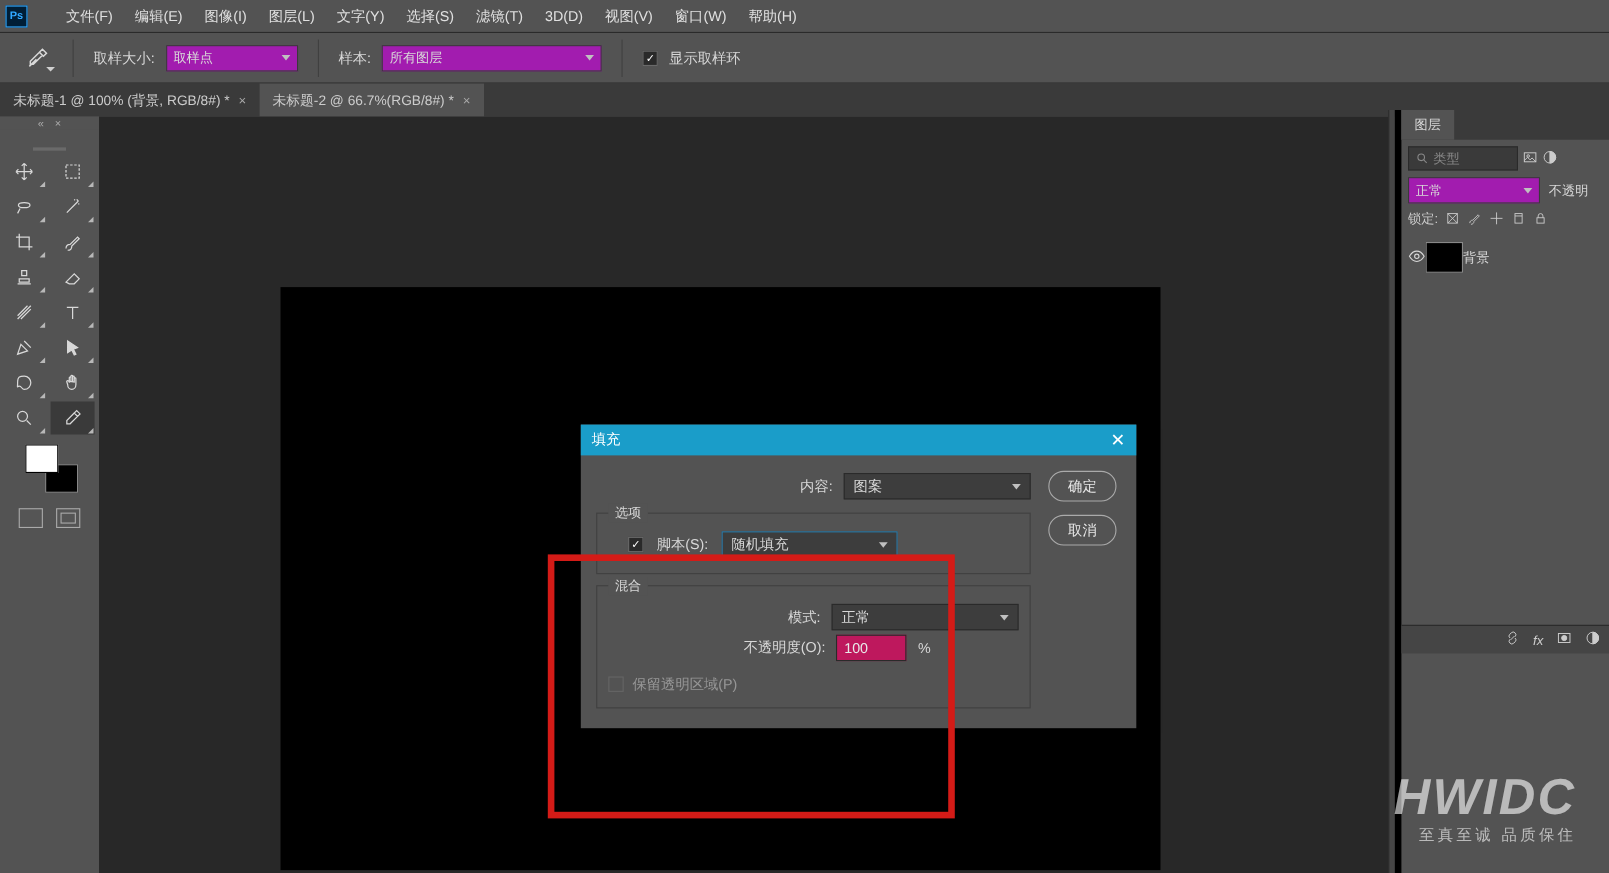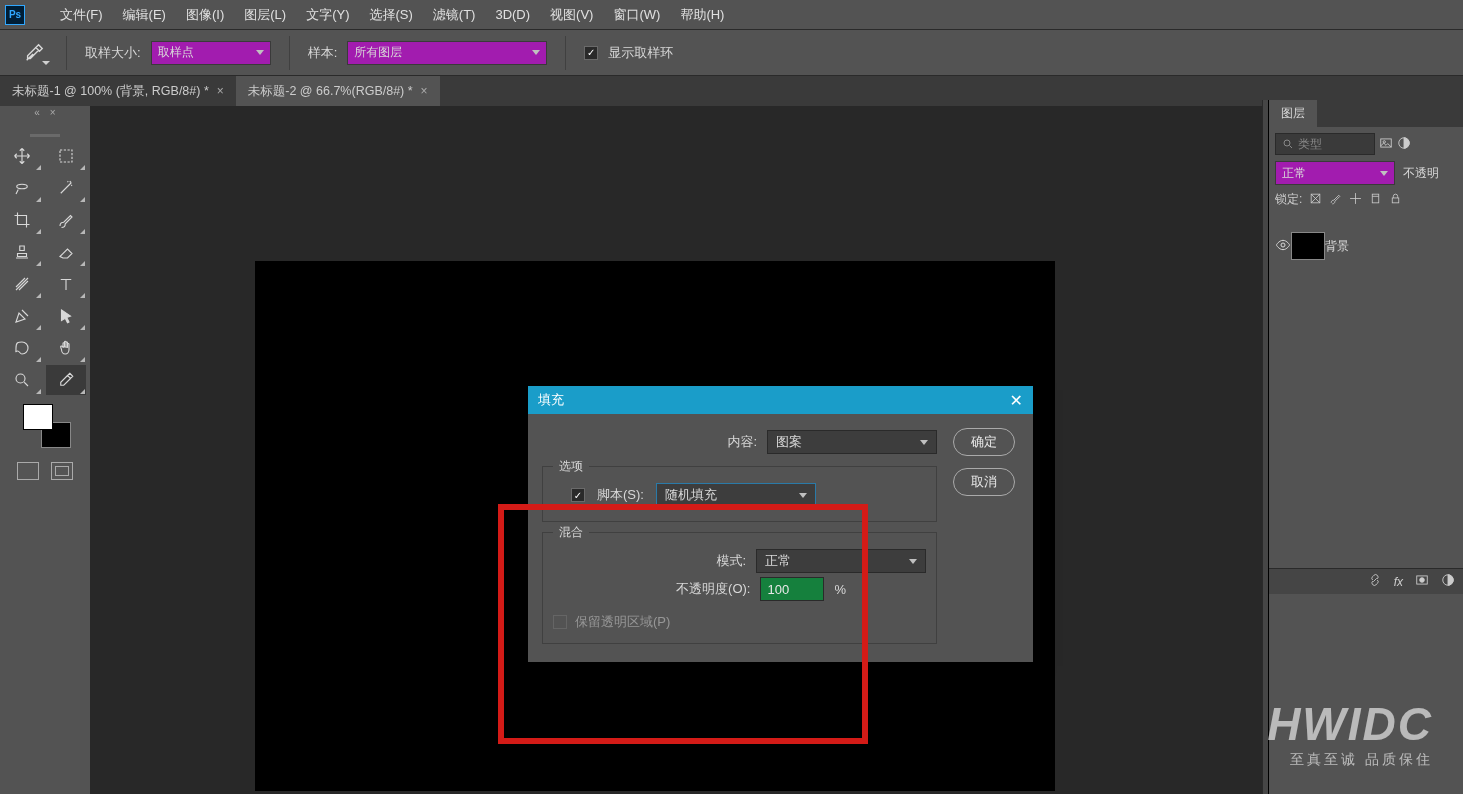--- a/index.html
+++ b/index.html
@@ -46,30 +46,30 @@
 .maskrow .mi { width: 22px; height: 18px; border: 1px solid #aaa; }
 .mi.rect { background: #555; }
 .mi.framed { background: #555; position:relative; }
 .mi.framed::after { content:""; position:absolute; inset:3px; border:1px solid #aaa; }
 
 
 .canvas-wrap { position: absolute; left: 90px; top: 106px; right: 200px; bottom: 0; background: #282828; }
 .canvas { position: absolute; left: 165px; top: 155px; width: 800px; height: 530px; background: #000; }
 
 
-.panels { position: absolute; right: 0; top: 100px; width: 195px; bottom: 0; background: #535353; font-size: 12px; border-left: 1px solid #000000; }
+.panels { position: absolute; right: 0; top: 100px; width: 195px; bottom: 0; background: #535353; font-size: 12px; border-left: 6px solid #000000; }
 .collapse-strip { position:absolute; right:195px; top:100px; width:6px; bottom:0; background:#464646; border-left:1px solid #2a2a2a; }
 .ptabrow { display: flex; background: #3a3a3a; }
 .ptab { padding: 5px 12px; font-size: 12px; }
 .ptab.active { background: #535353; }
 .pbody { padding: 6px; }
 .searchline { display: flex; align-items: center; gap: 4px; margin-bottom: 6px; }
 .search { background: #3a3a3a; border: 1px solid #2a2a2a; height: 22px; flex: 1; display: flex; align-items: center; padding: 0 6px; color: #888; max-width:100px;}
 .blendline { display: flex; align-items: center; gap: 8px; margin-bottom: 6px; }
-.lockline { display: flex; align-items: center; gap: 7px; margin-bottom: 20px; color: #ccc; font-size:12px;}
+.lockline { display: flex; align-items: center; gap: 7px; margin-bottom: 8px; color: #ccc; font-size:12px;}
 .lockline svg { width:13px; height:13px; stroke:#ccc; fill:none; stroke-width:1.5;}
 .layerrow { display: flex; align-items: center; padding: 4px 0; }
 .eye svg { width:16px; height:16px; stroke:#d8d8d8; fill:none; stroke-width:1.5;}
 .layerthumb { width: 34px; height: 28px; background: #000; border: 1px solid #888; }
 .panel-bot { position:absolute; bottom:200px; left:0; right:0; height:26px; background:#454545; display:flex; align-items:center; justify-content:flex-end; gap:12px; padding:0 8px; border-top:1px solid #2a2a2a;}
 .panel-bot svg { width:14px; height:14px; stroke:#ccc; fill:none; stroke-width:1.5;}
 
 
 .dialog { position: absolute; left: 528px; top: 386px; width: 505px; background: #535353; box-shadow: 0 4px 20px rgba(0,0,0,.5); font-size: 13px; }
 .dlg-title { height: 28px; background: #1a9dc9; color: #fff; display: flex; align-items: center; justify-content: space-between; padding: 0 10px; font-size: 13px; }
@@ -80,21 +80,21 @@
 .dbtn { width: 62px; height: 28px; border: 1px solid #aaa; border-radius: 14px; background: #535353; color: #e8e8e8; display: flex; align-items: center; justify-content: center; font-size: 13px; }
 .field { display: flex; align-items: center; justify-content: flex-end; gap: 10px; padding: 2px 0; }
 .field label { text-align: right; }
 .sel { background: #3d3d3d; border: 1px solid #2a2a2a; height: 24px; display: inline-flex; align-items: center; padding: 0 8px; justify-content: space-between; gap: 10px; }
 .sel .caret { width: 0; height: 0; border-left: 4px solid transparent; border-right: 4px solid transparent; border-top: 5px solid #c0c0c0; }
 .sel.blue { border: 1px solid #2a7aa8; }
 .group { border: 1px solid #404040; margin-top: 10px; padding: 14px 10px 12px; position: relative; }
 .group > .gtitle { position: absolute; top: -9px; left: 10px; background: #535353; padding: 0 6px; font-size: 12px; }
 .patpreview { width: 26px; height: 26px; background: #000; border: 1px solid #888; position: relative; display:inline-flex; align-items:center; justify-content:center;}
 .patpreview svg { width:20px; height:20px; }
-.numinput { background: #15803d; border: 1px solid #2a2a2a; height: 24px; width: 64px; padding: 0 6px; color: #e8e8e8; display:inline-flex; align-items:center;}
+.numinput { background: #be185d; border: 1px solid #2a2a2a; height: 24px; width: 64px; padding: 0 6px; color: #e8e8e8; display:inline-flex; align-items:center;}
 .disabled-chk { opacity: .5; display: flex; align-items: center; gap: 8px; margin-top: 10px; }
 .disabled-chk .box { width: 14px; height: 14px; border: 1px solid #777; }
 
 
 .redbox { position: absolute; border: 6px solid #d41b17; pointer-events: none; }
 
 
 .wm { position: absolute; right: 30px; bottom: 25px; text-align: right; color: rgba(255,255,255,.6); }
 .wm .big { font-size: 46px; font-weight: 700; letter-spacing: 2px; font-style: italic; }
 .wm .small { font-size: 14px; letter-spacing: 3px; }

